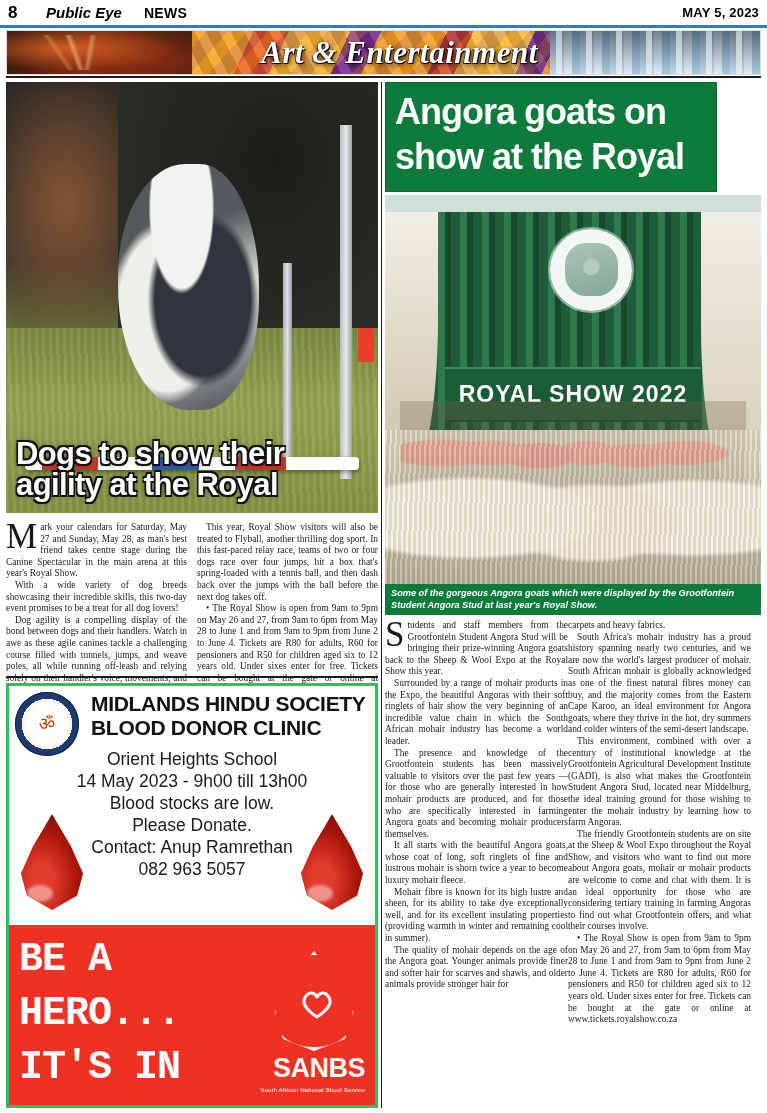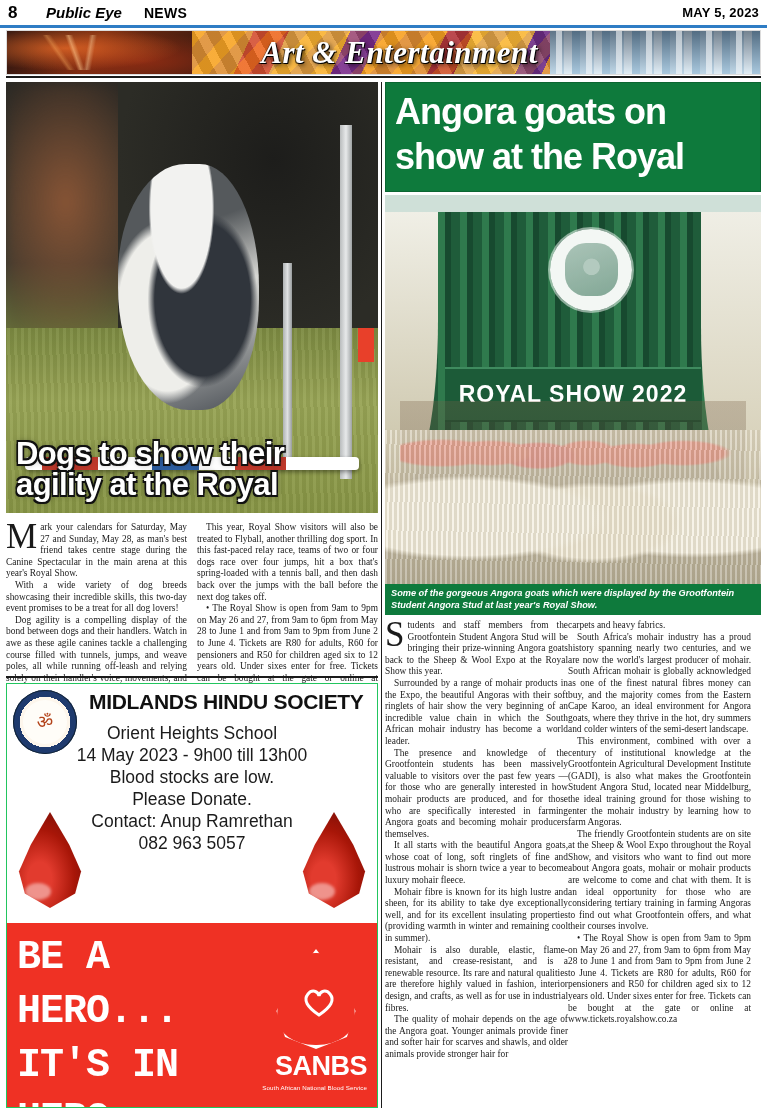--- a/index.html
+++ b/index.html
@@ -128,21 +128,21 @@
   }
   .btext p{ text-indent:9px; }
   .btext p.first{ text-indent:0; }
   .btext p.first::first-letter{
     float:left; font-size:35px; line-height:28px; padding:1px 3px 0 0; font-weight:normal;
   }
 
   
   .ad-box{
     position:absolute; left:6px; top:683px; width:372px; height:425px;
-    border:1px solid #22c55e; background:#fff; overflow:hidden;
+    border:3px solid #22c55e; background:#fff; overflow:hidden;
   }
   .ad-top{ position:relative; height:238px; padding:6px 6px 0 6px; }
   .mhs-logo{
     position:absolute; left:6px; top:6px; width:64px; height:64px; border-radius:50%;
     background:
       radial-gradient(circle at 50% 50%, #fdf6ec 0 56%, #1e3a6e 56% 74%, #d6dde8 74% 82%, #1e3a6e 82% 100%);
     box-shadow:inset 0 0 0 1px #123;
   }
   .mhs-logo::before{
     content:""; position:absolute; inset:10px; border-radius:50%;
@@ -203,21 +203,21 @@
     font-size:27px; letter-spacing:-0.5px;
   }
   .sanbs-sub{
     position:absolute; right:10px; bottom:17px;
     font-family:"Liberation Sans", sans-serif; color:#fff; font-size:6.2px; letter-spacing:.1px;
   }
 
   
   .right-col{ position:absolute; left:385px; top:82px; width:376px; }
   .green-head{
-    width:376px; height:110px; background:#0e7a3c; position:relative;
+    width:332px; height:110px; background:#0e7a3c; position:relative;
     border:1px solid #0b6632;
   }
   .green-head .gh-text{
     position:absolute; left:9px; top:6px; right:4px;
     font-family:"Liberation Sans", sans-serif; font-weight:bold; color:#fff;
     font-size:36px; line-height:45px; letter-spacing:-1px;
   }
   .photo-goats{
     position:relative; width:376px; height:420px; margin-top:3px; overflow:hidden;
     background:linear-gradient(180deg,#cfe0d8 0 6%, #2d6b4a 6% 52%, #b8b09a 52% 100%);
@@ -322,20 +322,21 @@
     </div>
   </div>
 
   <div class="ad-box">
     <div class="ad-top">
       <div class="mhs-logo">
         <div class="mhs-dots"></div>
       </div>
       <div class="ad-h1">
         <div>MIDLANDS HINDU SOCIETY</div>
+        <div>BLOOD DONOR CLINIC</div>
       </div>
       <div class="drop left"></div>
       <div class="drop right"></div>
       <div class="ad-lines">
         <div>Orient Heights School</div>
         <div>14 May 2023 - 9h00 till 13h00</div>
         <div>Blood stocks are low.</div>
         <div>Please Donate.</div>
         <div>Contact: Anup Ramrethan</div>
         <div>082 963 5057</div>
@@ -376,21 +377,20 @@
     </div>
 
     <div class="right-body">
       <div class="rcol">
         <div class="btext">
           <p class="first">Students and staff members from the Grootfontein Student Angora Stud will be bringing their prize-winning Angora goats back to the Sheep &amp; Wool Expo at the Royal Show this year.</p>
           <p>Surrounded by a range of mohair products in the Expo, the beautiful Angoras with their soft ringlets of hair show the very beginning of an incredible value chain in which the South African mohair industry has become a world leader.</p>
           <p>The presence and knowledge of the Grootfontein students has been massively valuable to visitors over the past few years — for those who are generally interested in how mohair products are produced, and for those who are specifically interested in farming Angora goats and becoming mohair producers themselves.</p>
           <p>It all starts with the beautiful Angora goats, whose coat of long, soft ringlets of fine and lustrous mohair is shorn twice a year to become luxury mohair fleece.</p>
           <p>Mohair fibre is known for its high lustre and sheen, for its ability to take dye exceptionally well, and for its excellent insulating properties (providing warmth in winter and remaining cool in summer).</p>
-          <p>Mohair is also durable, elastic, flame-resistant, and crease-resistant, and is a renewable resource. Its rare and natural qualities are therefore highly valued in fashion, interior design, and crafts, as well as for use in industrial fibres.</p>
           <p>The quality of mohair depends on the age of the Angora goat. Younger animals provide finer and softer hair for scarves and shawls, and older animals provide stronger hair for</p>
         </div>
       </div>
       <div class="rcol">
         <div class="btext">
           <p style="text-indent:0">carpets and heavy fabrics.</p>
           <p>South Africa's mohair industry has a proud history spanning nearly two centuries, and we are now the world's largest producer of mohair. South African mohair is globally acknowledged as one of the finest natural fibres money can buy, and the majority comes from the Eastern Cape Karoo, an ideal environment for Angora goats, where they thrive in the hot, dry summers and colder winters of the semi-desert landscape.</p>
           <p>This environment, combined with over a century of institutional knowledge at the Grootfontein Agricultural Development Institute (GADI), is also what makes the Grootfontein Student Angora Stud, located near Middelburg, the ideal training ground for those wishing to enter the mohair industry by learning how to farm Angoras.</p>
           <p>The friendly Grootfontein students are on site at the Sheep &amp; Wool Expo throughout the Royal Show, and visitors who want to find out more about Angora goats, mohair or mohair products are welcome to come and chat with them. It is an ideal opportunity for those who are considering tertiary training in farming Angoras to find out what Grootfontein offers, and what their courses involve.</p>
           <p>• The Royal Show is open from 9am to 9pm on May 26 and 27, from 9am to 6pm from May 28 to June 1 and from 9am to 9pm from June 2 to June 4. Tickets are R80 for adults, R60 for pensioners and R50 for children aged six to 12 years old. Under sixes enter for free. Tickets can be bought at the gate or online at www.tickets.royalshow.co.za</p>

